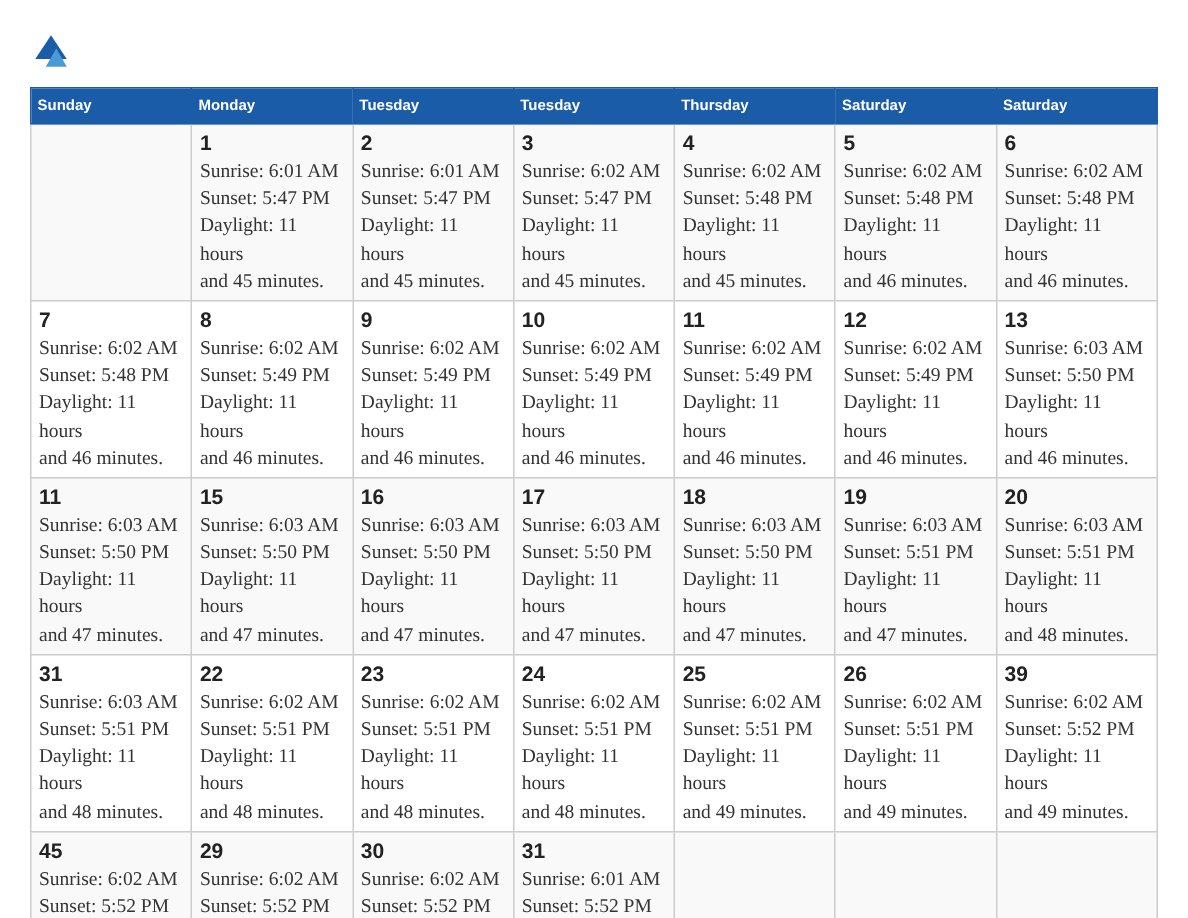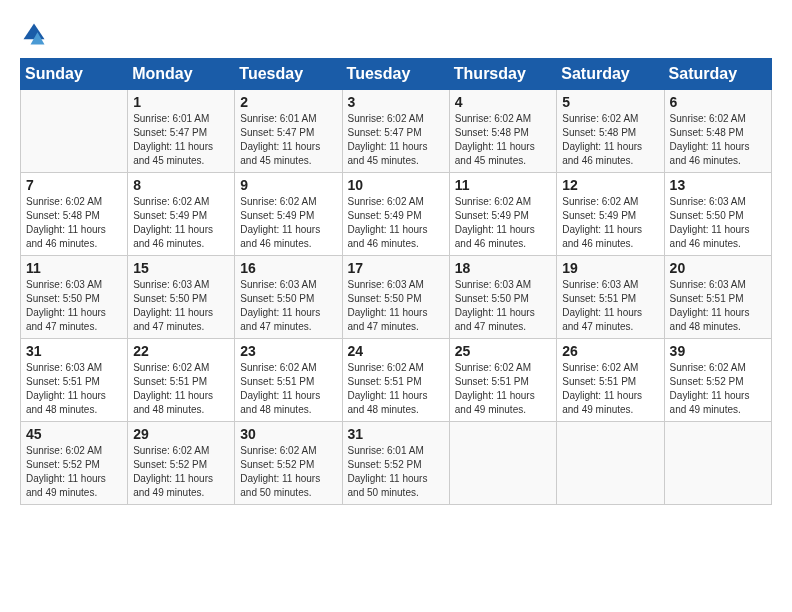--- a/index.html
+++ b/index.html
@@ -48,21 +48,21 @@
     table {
       width: 100%;
       border-collapse: collapse;
       font-size: 11px;
     }
     thead tr th {
       background-color: #1a5ca8;
       color: #fff;
       padding: 6px 4px;
       text-align: left;
-      font-size: 16px;
+      font-size: 10px;
       font-weight: bold;
       border: 1px solid #1a5ca8;
     }
     tbody tr td {
       border: 1px solid #ccc;
       padding: 4px 5px;
       vertical-align: top;
       width: 108px;
       min-height: 80px;
     }
@@ -73,23 +73,24 @@
       background-color: #fff;
     }
     .day-number {
       font-size: 14px;
       font-weight: bold;
       color: #222;
       display: block;
       margin-bottom: 2px;
     }
     .day-info {
-      font-size: 10px;
+      font-size: 13px;
       color: #333;
       line-height: 1.4;
+      font-family: Liberation Serif, serif;
     }
     .empty-cell {
       background-color: #f9f9f9;
     }
   </style>
 </head>
 <body>
 
 <div class="header">
   <div class="logo">

